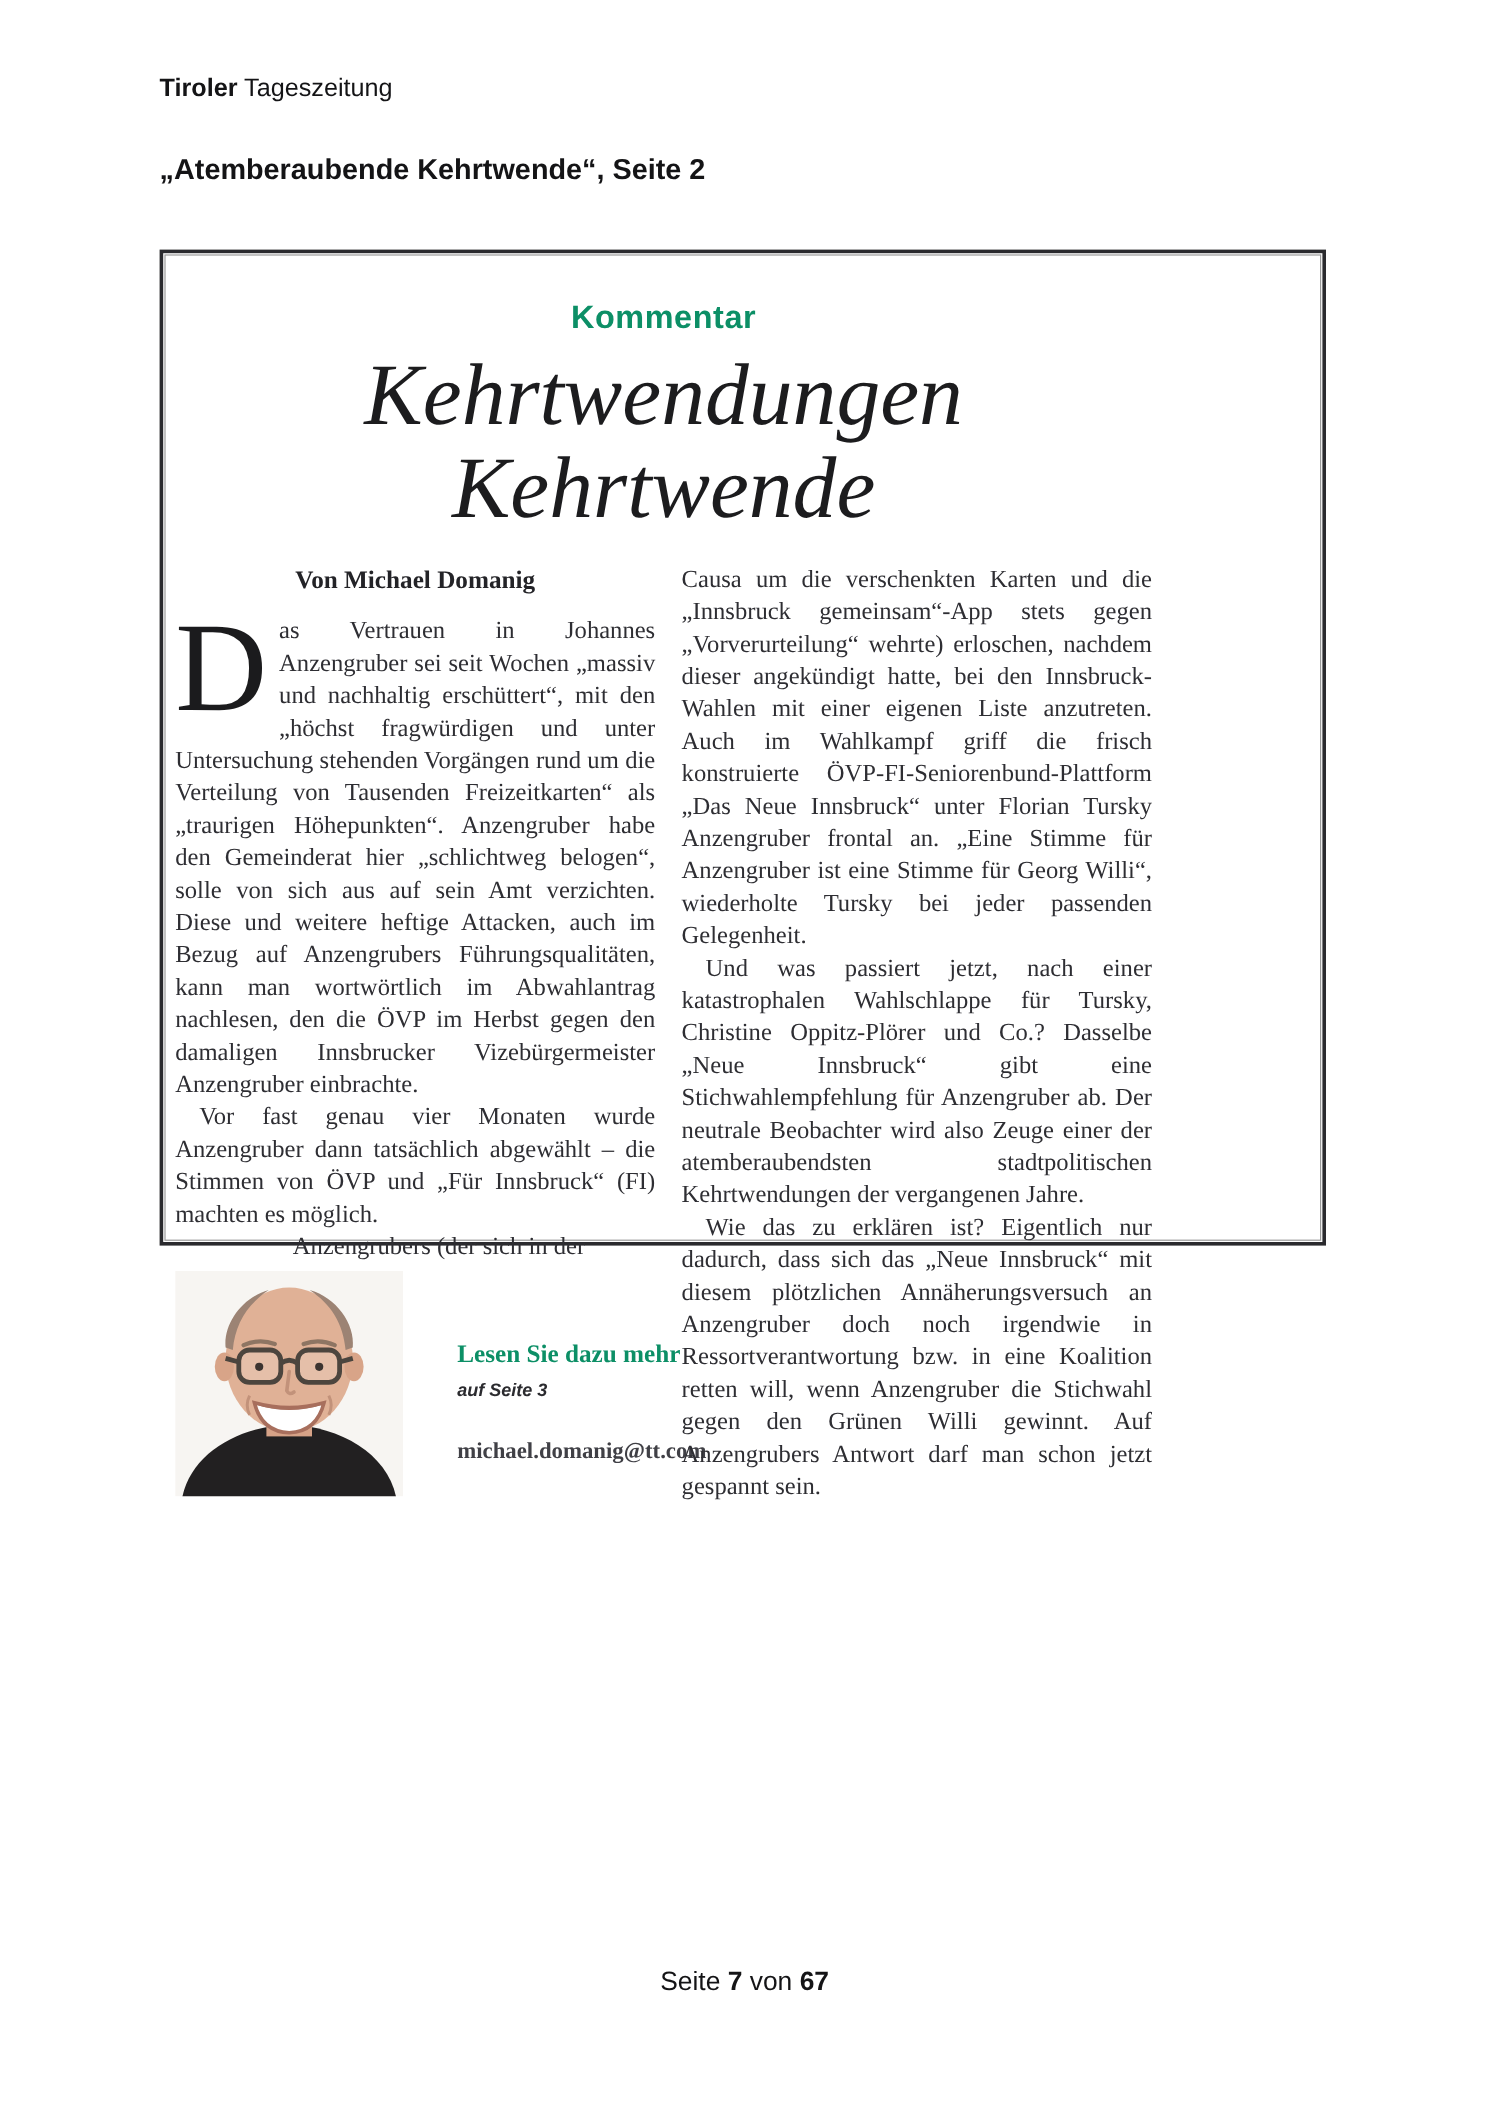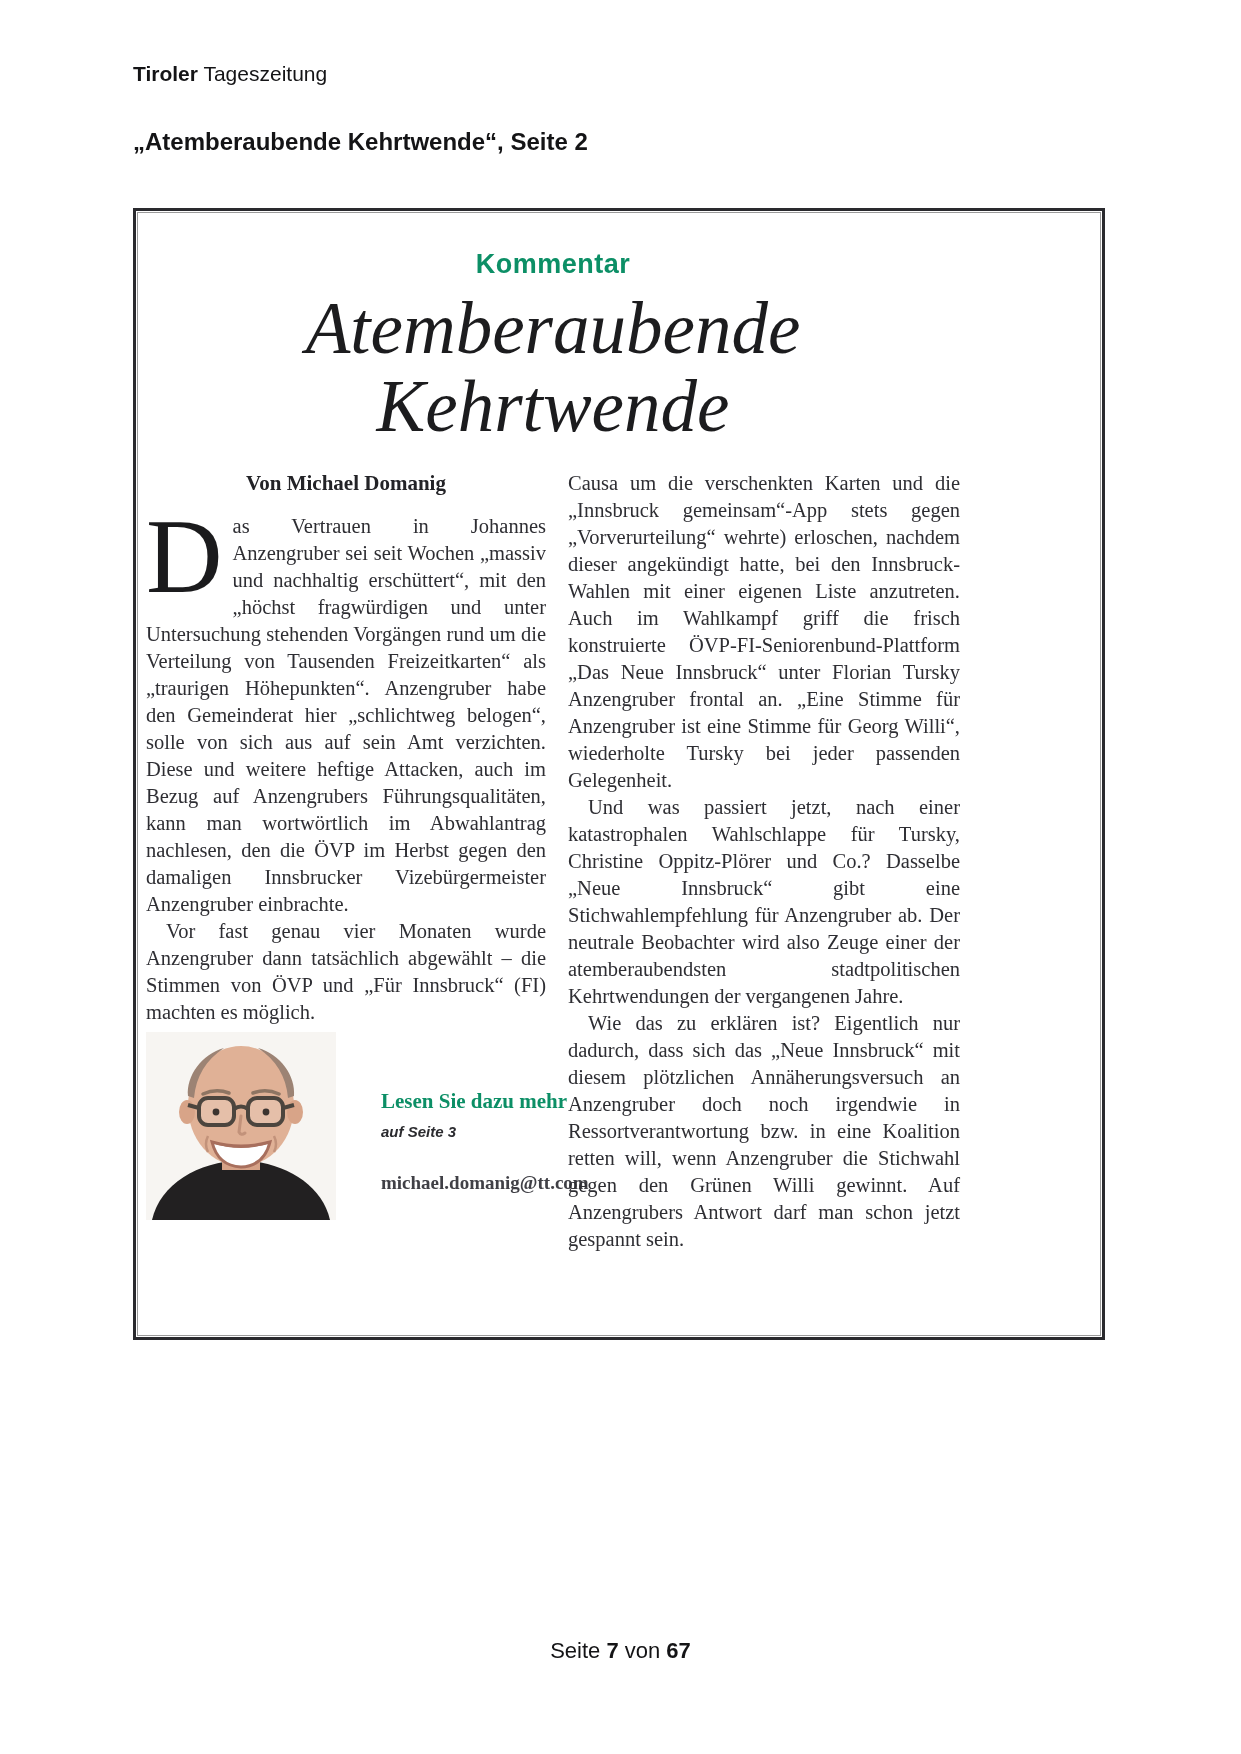--- a/index.html
+++ b/index.html
@@ -6,21 +6,21 @@
   html,body { background:#ffffff; }
   body {
     width:1241px; height:1754px; position:relative;
     font-family:"Liberation Sans", sans-serif; color:#1d1d1f;
   }
   .brand { position:absolute; left:133px; top:62px; font-size:21px; color:#141416; }
   .brand .b { font-weight:bold; }
   .doc-headline { position:absolute; left:133px; top:128px; font-size:24px; font-weight:bold; color:#141416; }
 
   .clip-box {
-    position:absolute; left:133px; top:208px; width:972px; height:1132px;
+    position:absolute; left:133px; top:208px; width:972px; height:830px;
     border:3px solid #2a2a2e; background:#ffffff;
   }
   .clip-inner {
     position:absolute; left:1px; top:1px; right:1px; bottom:1px;
     border:1px solid #9b9b9b;
     padding:36px 140px 0 8px;
   }
   .kicker {
     text-align:center; font-size:27px; font-weight:bold; letter-spacing:0.5px;
   }
@@ -67,30 +67,31 @@
 </div>
 
 <div class="doc-headline">„Atemberaubende Kehrtwende“, Seite 2</div>
 
 <div class="clip-box">
   <div class="clip-inner">
 
     <div class="kicker" id="kicker" style="color: rgb(12, 143, 102);">Kommentar</div>
 
     <div class="headline">
-      <div>Atemberaubende</div>
+      <div>Kehrtwendungen</div>
       <div>Kehrtwende</div>
     </div>
 
     <div class="columns">
 
       <div class="col-left bodytext">
         <div class="byline">Von Michael Domanig</div>
         <p><span class="dropcap">D</span><span>as Vertrauen in Johannes Anzengruber sei seit Wochen „massiv und nachhaltig erschüttert“, mit den „höchst fragwürdigen und unter Untersuchung stehenden Vorgängen rund um die Verteilung von Tausenden Freizeitkarten“ als „traurigen Höhepunkten“. Anzengruber habe den Gemeinderat hier „schlichtweg belogen“, solle von sich aus auf sein Amt verzichten. Diese und weitere heftige Attacken, auch im Bezug auf Anzengrubers Führungsqualitäten, kann man wortwörtlich im Abwahlantrag nachlesen, den die ÖVP im Herbst gegen den damaligen Innsbrucker Vizebürgermeister Anzengruber einbrachte.</span></p>
         <p class="ind">Vor fast genau vier Monaten wurde Anzengruber dann tatsächlich abgewählt – die Stimmen von ÖVP und „Für Innsbruck“ (FI) machten es möglich.</p>
+        <p class="wrapline l2">Anzengrubers (der sich in der</p>
 
         <div class="photo-row">
           <svg class="photo" viewBox="0 0 190 188" xmlns="http://www.w3.org/2000/svg" role="img">
             <rect x="0" y="0" width="190" height="188" fill="#f7f5f2"></rect>
 
             <path d="M6,188 C14,152 52,130 95,128 C138,130 176,152 184,188 Z" fill="#222021"></path>
 
             <rect x="76" y="104" width="38" height="34" fill="#d6a287"></rect>
 
             <ellipse cx="95" cy="74" rx="53" ry="60" fill="#e0b196"></ellipse>

